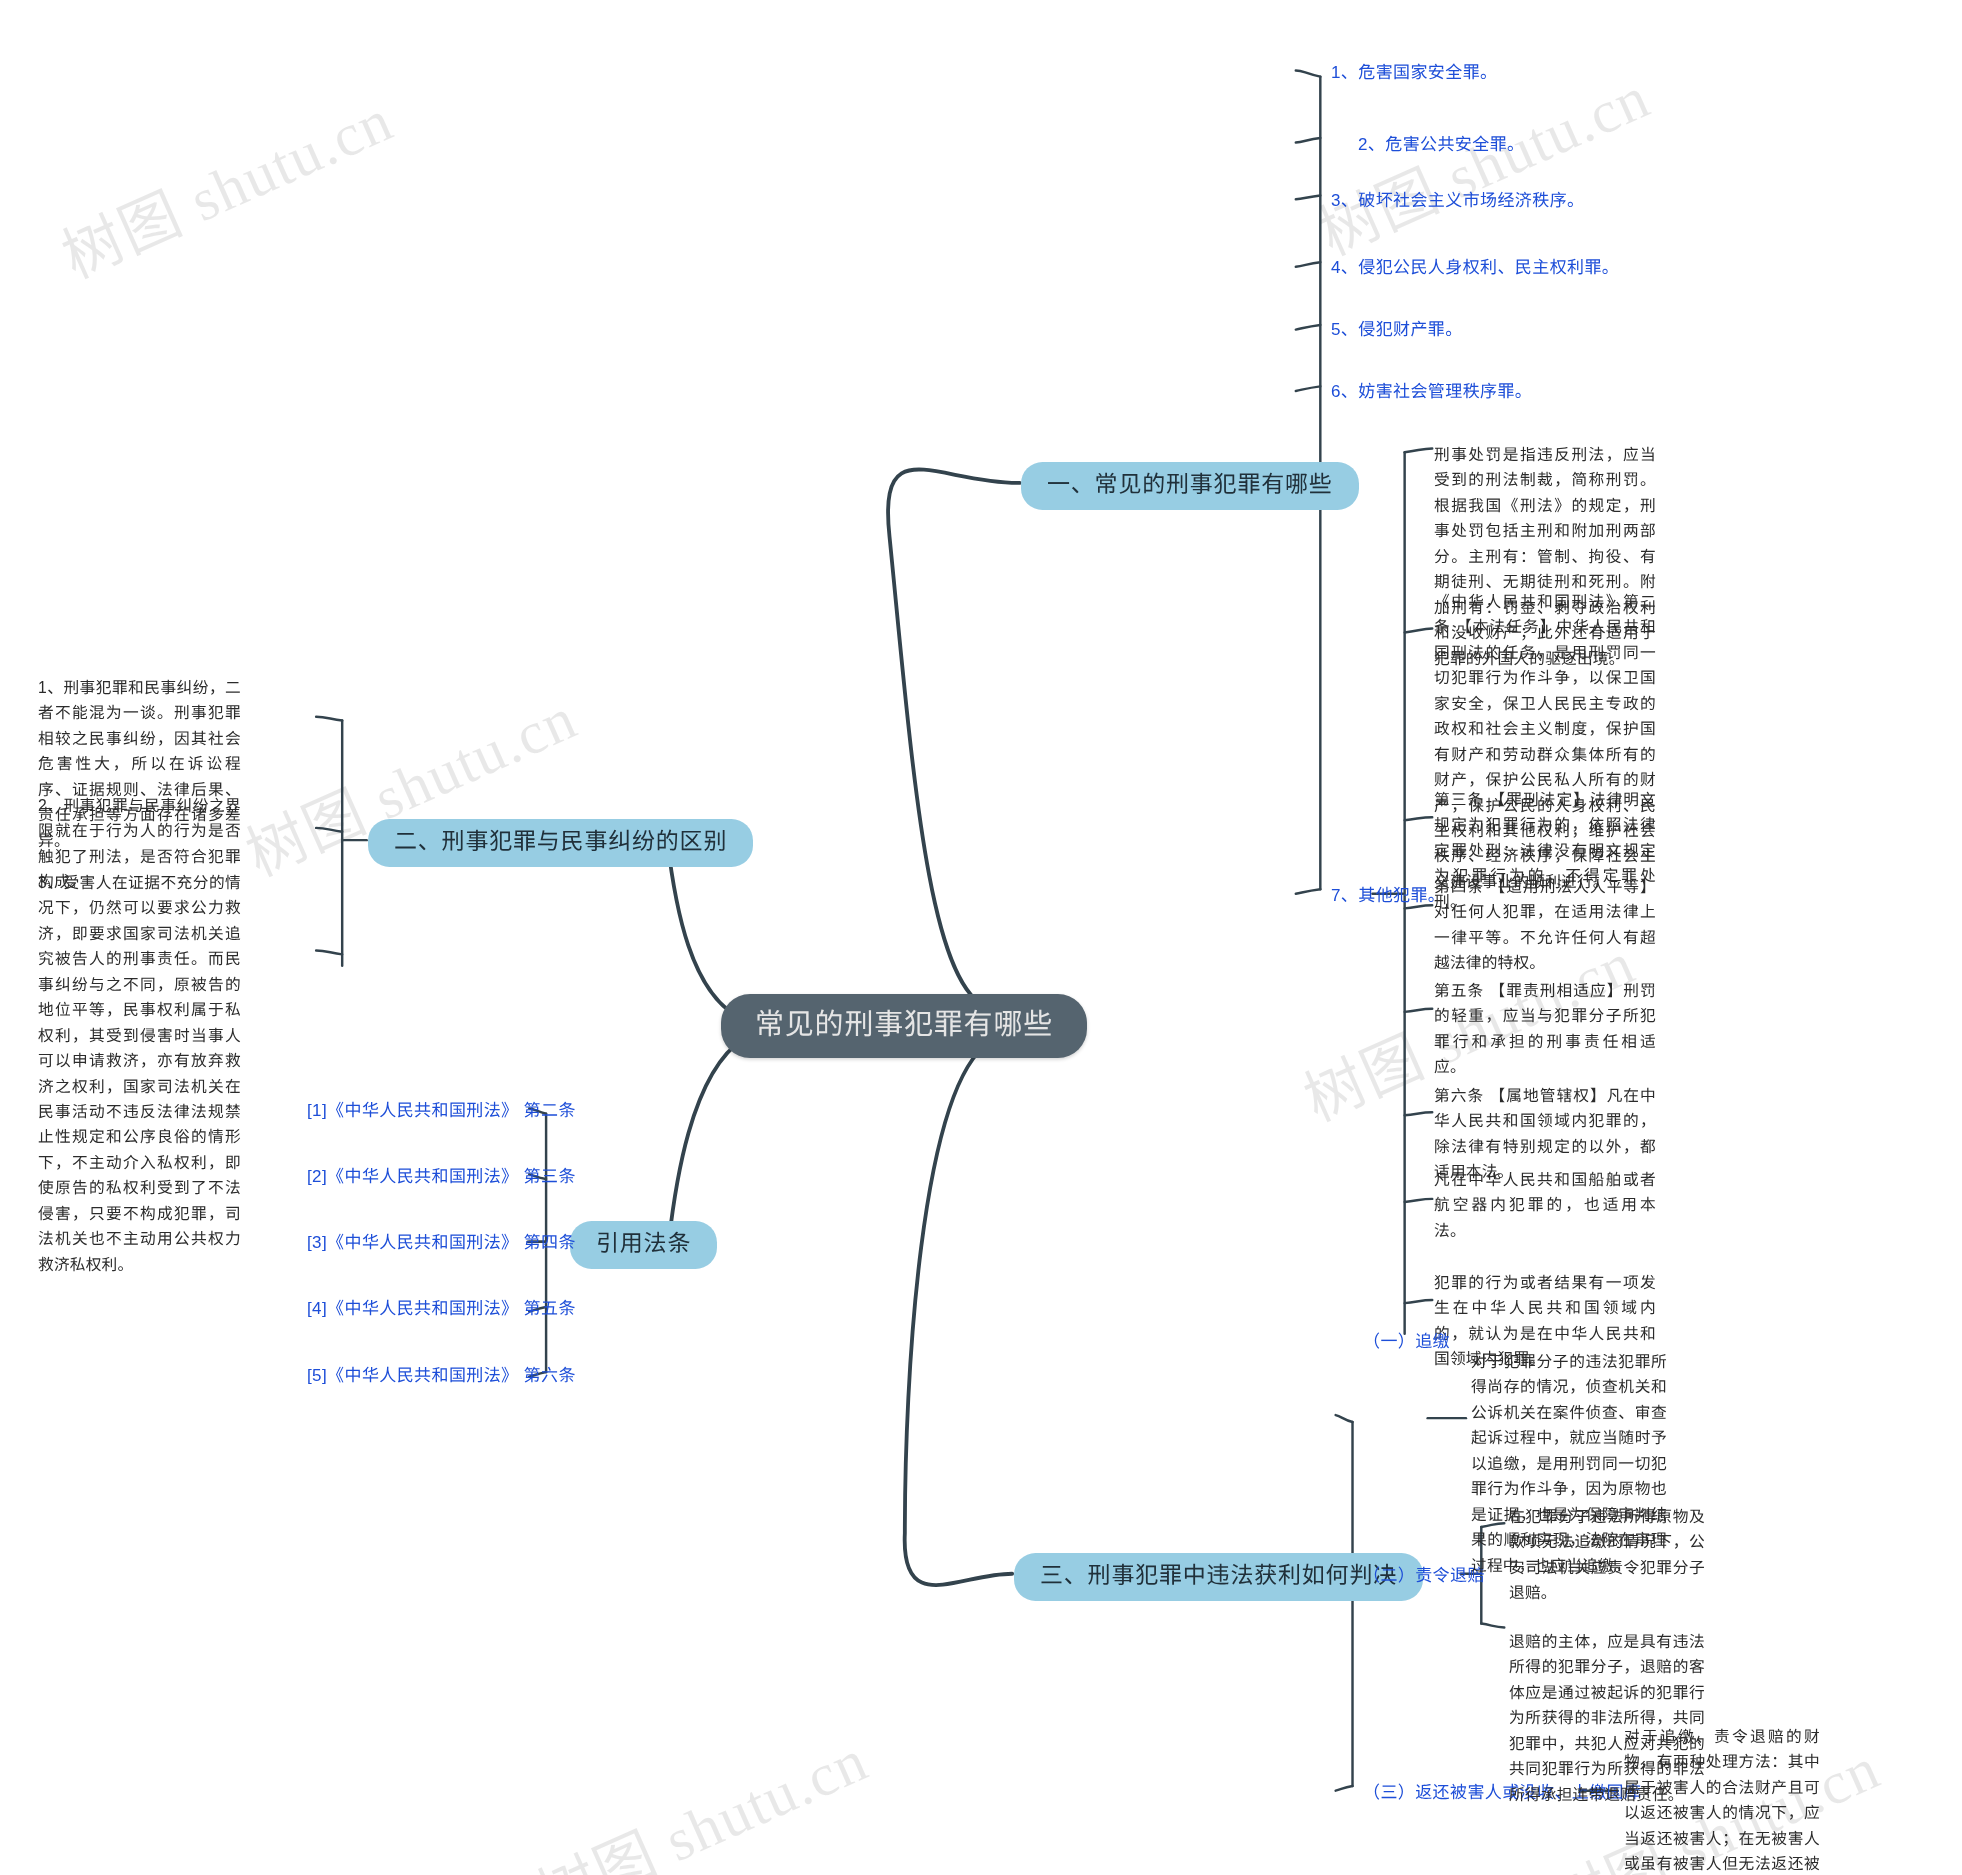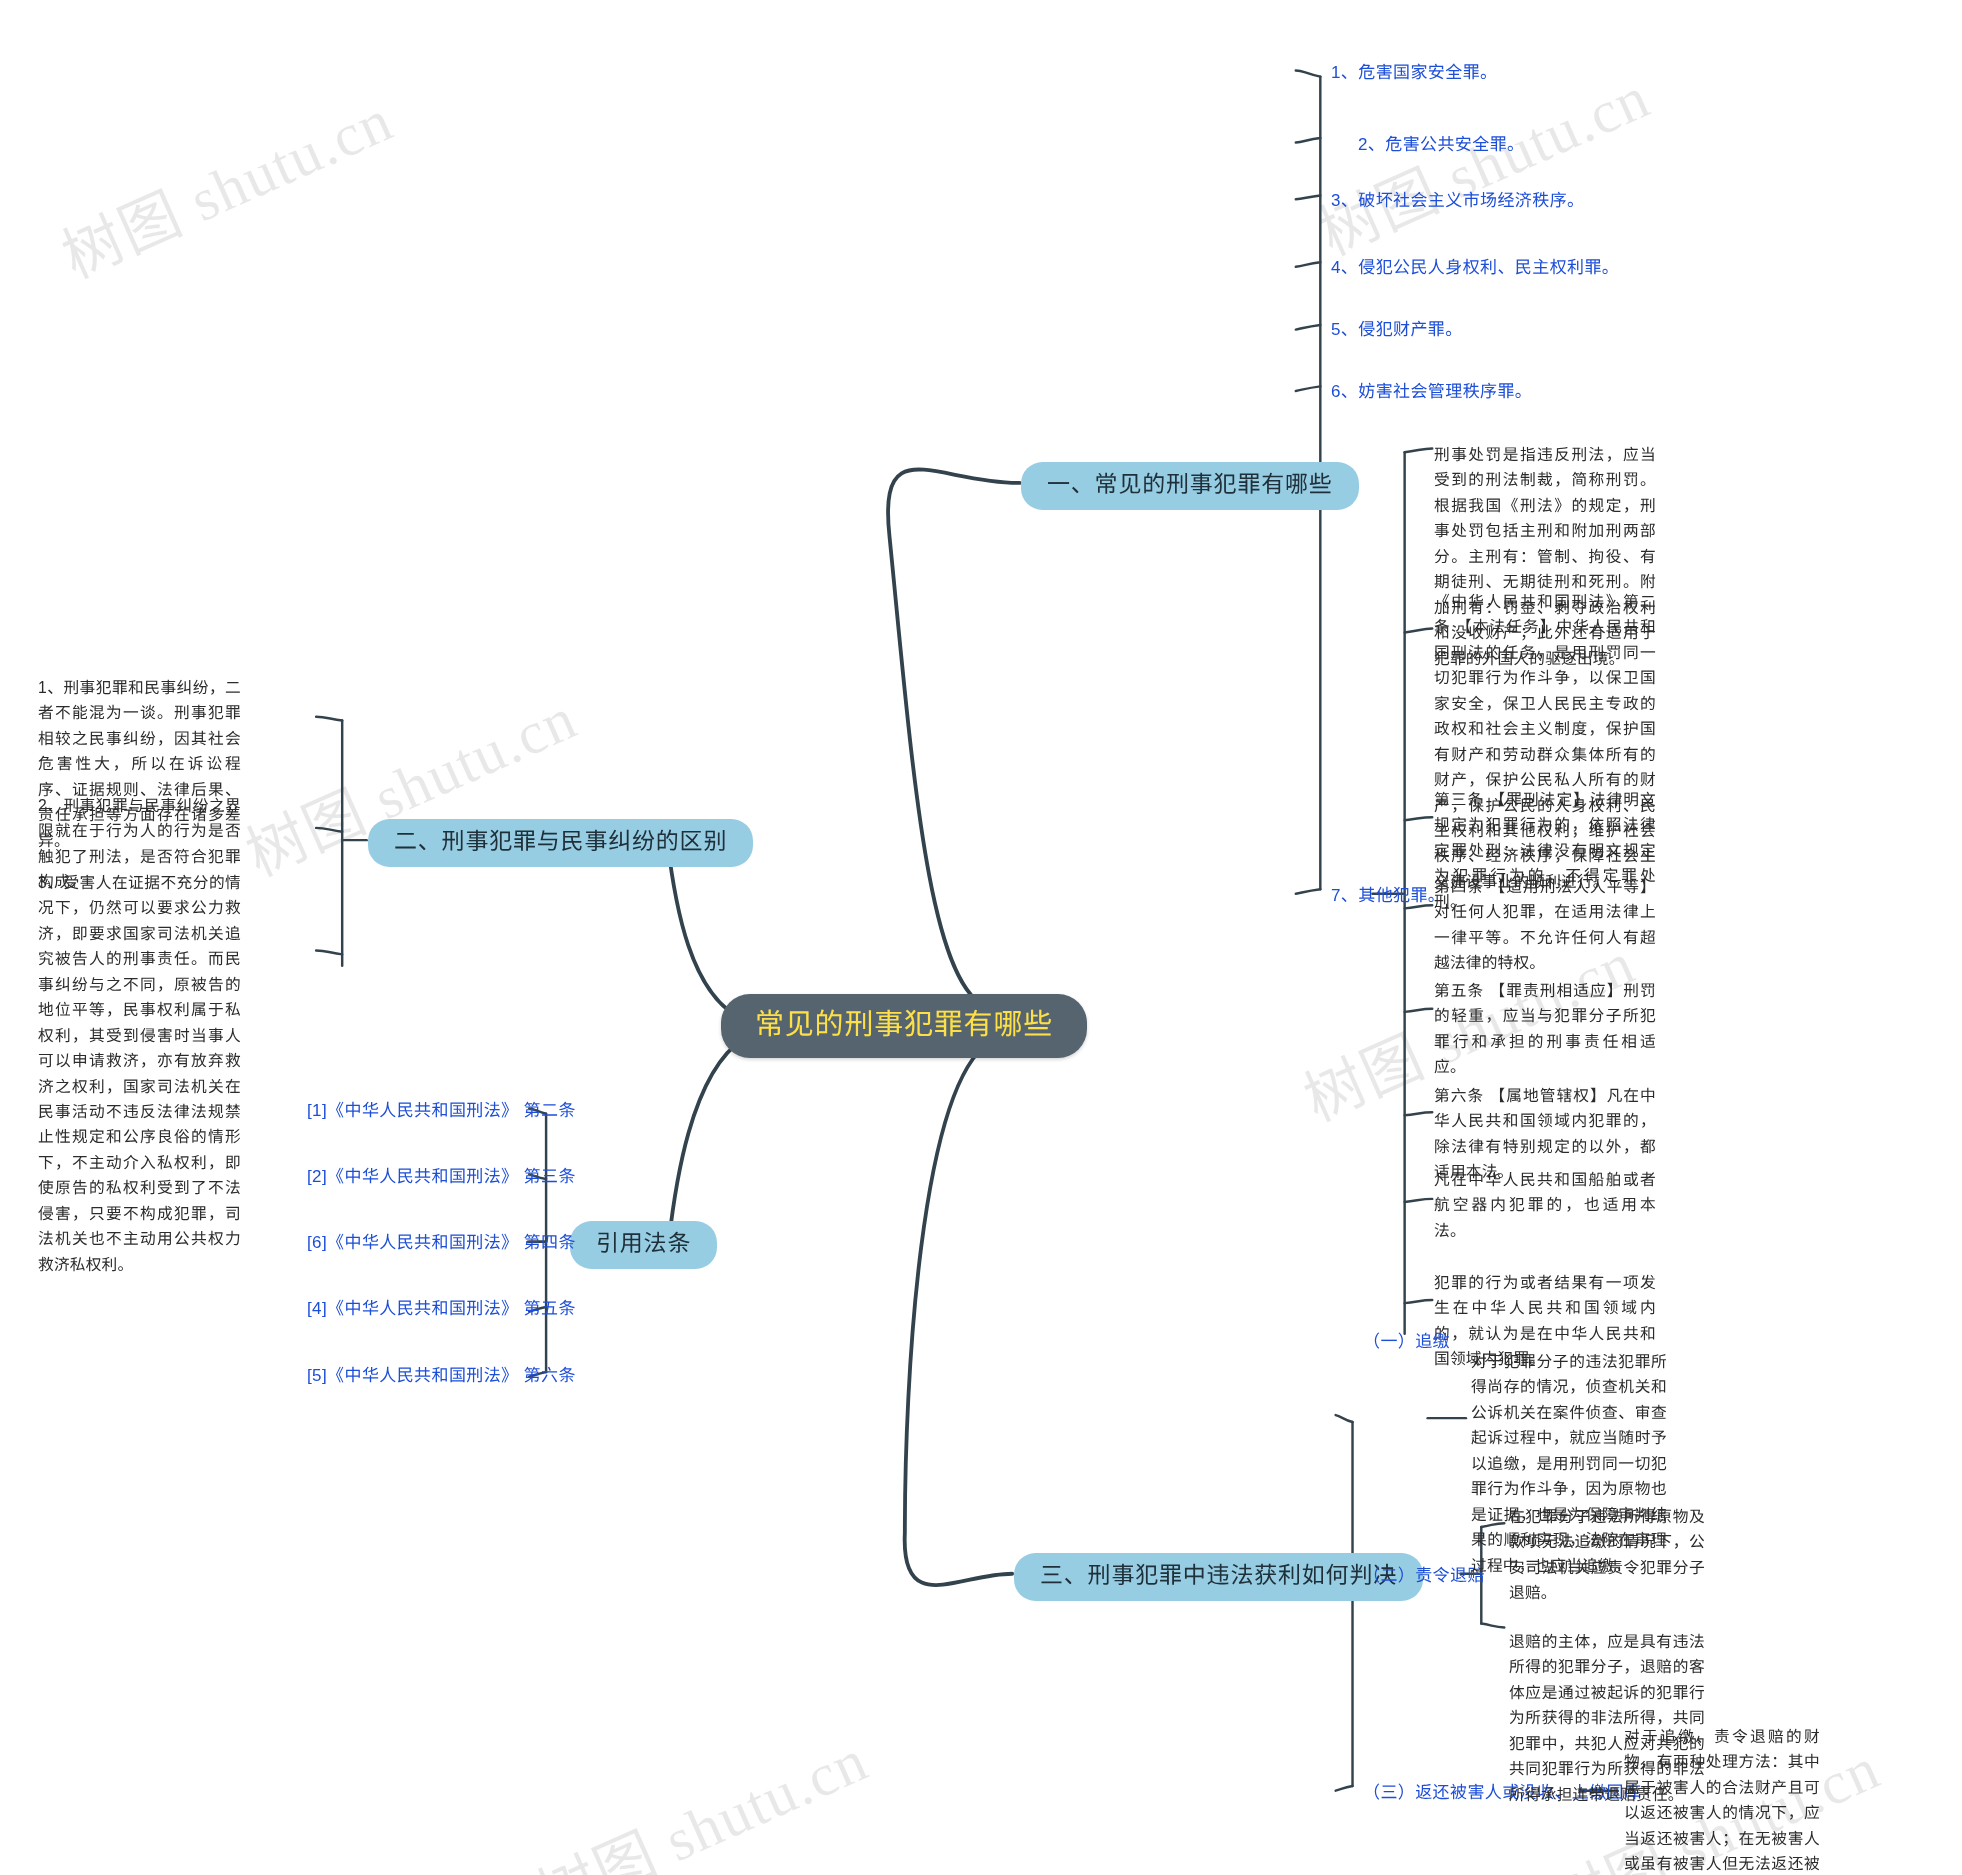--- a/index.html
+++ b/index.html
@@ -51,21 +51,21 @@
   svg#links .thick { stroke-width: 5; }
 
   
   .node {
     position: absolute;
     z-index: 3;
     box-sizing: border-box;
   }
   .root-node {
     background: #55646f;
-    color: #fde047;
+    color: #e5e5e5;
     border-radius: 29px;
     font-size: 29px;
     line-height: 1.1;
     padding: 14.6px 34px 17.6px 34px;
     white-space: nowrap;
     letter-spacing: 0.8px;
     box-shadow: 0 1.5px 3.8px rgba(0,0,0,0.18);
   }
   .branch-node {
     background: #97cde3;
@@ -195,21 +195,21 @@
   <div class="node branch-node" style="left:368px; top:819px;">二、刑事犯罪与民事纠纷的区别</div>
 
   <div class="node para w265" style="left:38px; top:675px;">1、刑事犯罪和民事纠纷，二者不能混为一谈。刑事犯罪相较之民事纠纷，因其社会危害性大，所以在诉讼程序、证据规则、法律后果、责任承担等方面存在诸多差异。</div>
   <div class="node para w265" style="left:38px; top:793px;">2、刑事犯罪与民事纠纷之界限就在于行为人的行为是否触犯了刑法，是否符合犯罪构成。</div>
   <div class="node para w265" style="left:38px; top:870px;">3、受害人在证据不充分的情况下，仍然可以要求公力救济，即要求国家司法机关追究被告人的刑事责任。而民事纠纷与之不同，原被告的地位平等，民事权利属于私权利，其受到侵害时当事人可以申请救济，亦有放弃救济之权利，国家司法机关在民事活动不违反法律法规禁止性规定和公序良俗的情形下，不主动介入私权利，即使原告的私权利受到了不法侵害，只要不构成犯罪，司法机关也不主动用公共权力救济私权利。</div>
 
   <div class="node branch-node" style="left:570px; top:1221px;">引用法条</div>
 
   <div class="node leaf-label" style="left:307px; top:1098px;">[1]《中华人民共和国刑法》 第二条</div>
   <div class="node leaf-label" style="left:307px; top:1164px;">[2]《中华人民共和国刑法》 第三条</div>
-  <div class="node leaf-label" style="left:307px; top:1230px;">[6]《中华人民共和国刑法》 第四条</div>
+  <div class="node leaf-label" style="left:307px; top:1230px;">[3]《中华人民共和国刑法》 第四条</div>
   <div class="node leaf-label" style="left:307px; top:1296px;">[4]《中华人民共和国刑法》 第五条</div>
   <div class="node leaf-label" style="left:307px; top:1363px;">[5]《中华人民共和国刑法》 第六条</div>
 
   <div class="node branch-node" style="left:1014px; top:1553px;">三、刑事犯罪中违法获利如何判决</div>
 
   <div class="node leaf-label" style="left:1363px; top:1329px;">（一）追缴</div>
   <div class="node leaf-label" style="left:1363px; top:1563px;">（二）责令退赔</div>
   <div class="node leaf-label" style="left:1363px; top:1780px;">（三）返还被害人或没收、上缴国库</div>
 
   <div class="node para w255" style="left:1471px; top:1349px;">对于犯罪分子的违法犯罪所得尚存的情况，侦查机关和公诉机关在案件侦查、审查起诉过程中，就应当随时予以追缴，是用刑罚同一切犯罪行为作斗争，因为原物也是证据，也是为保障审判结果的顺利实现，法院在审理过程中，也应当追缴。</div>

